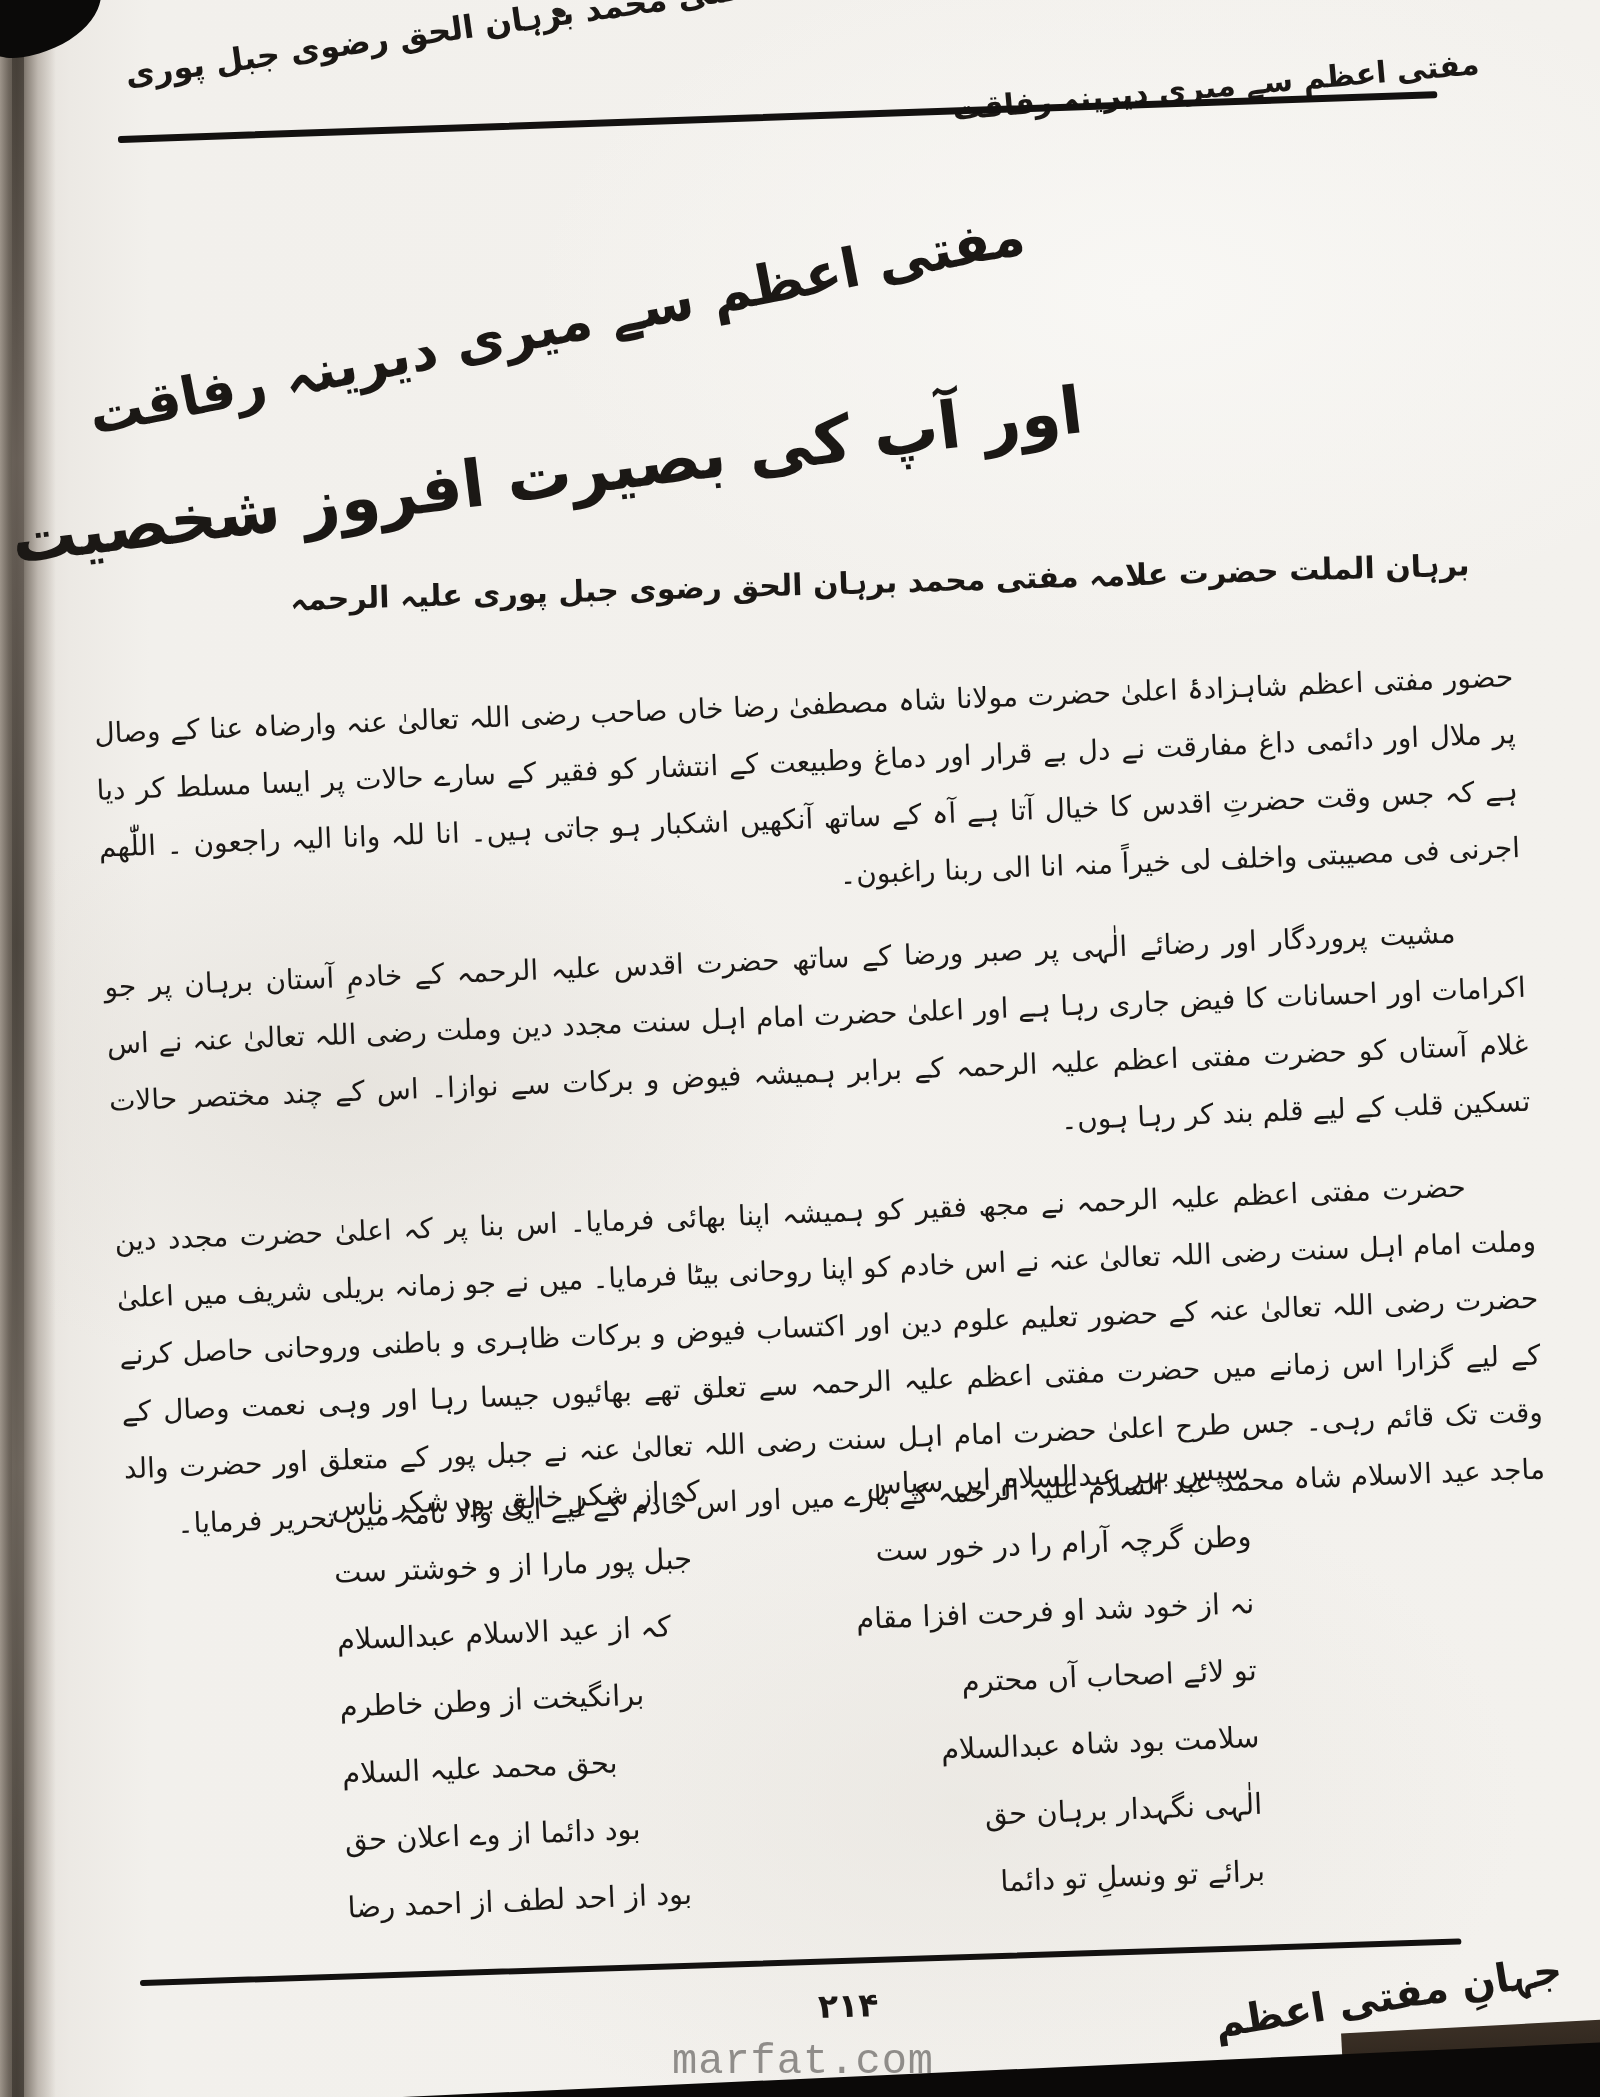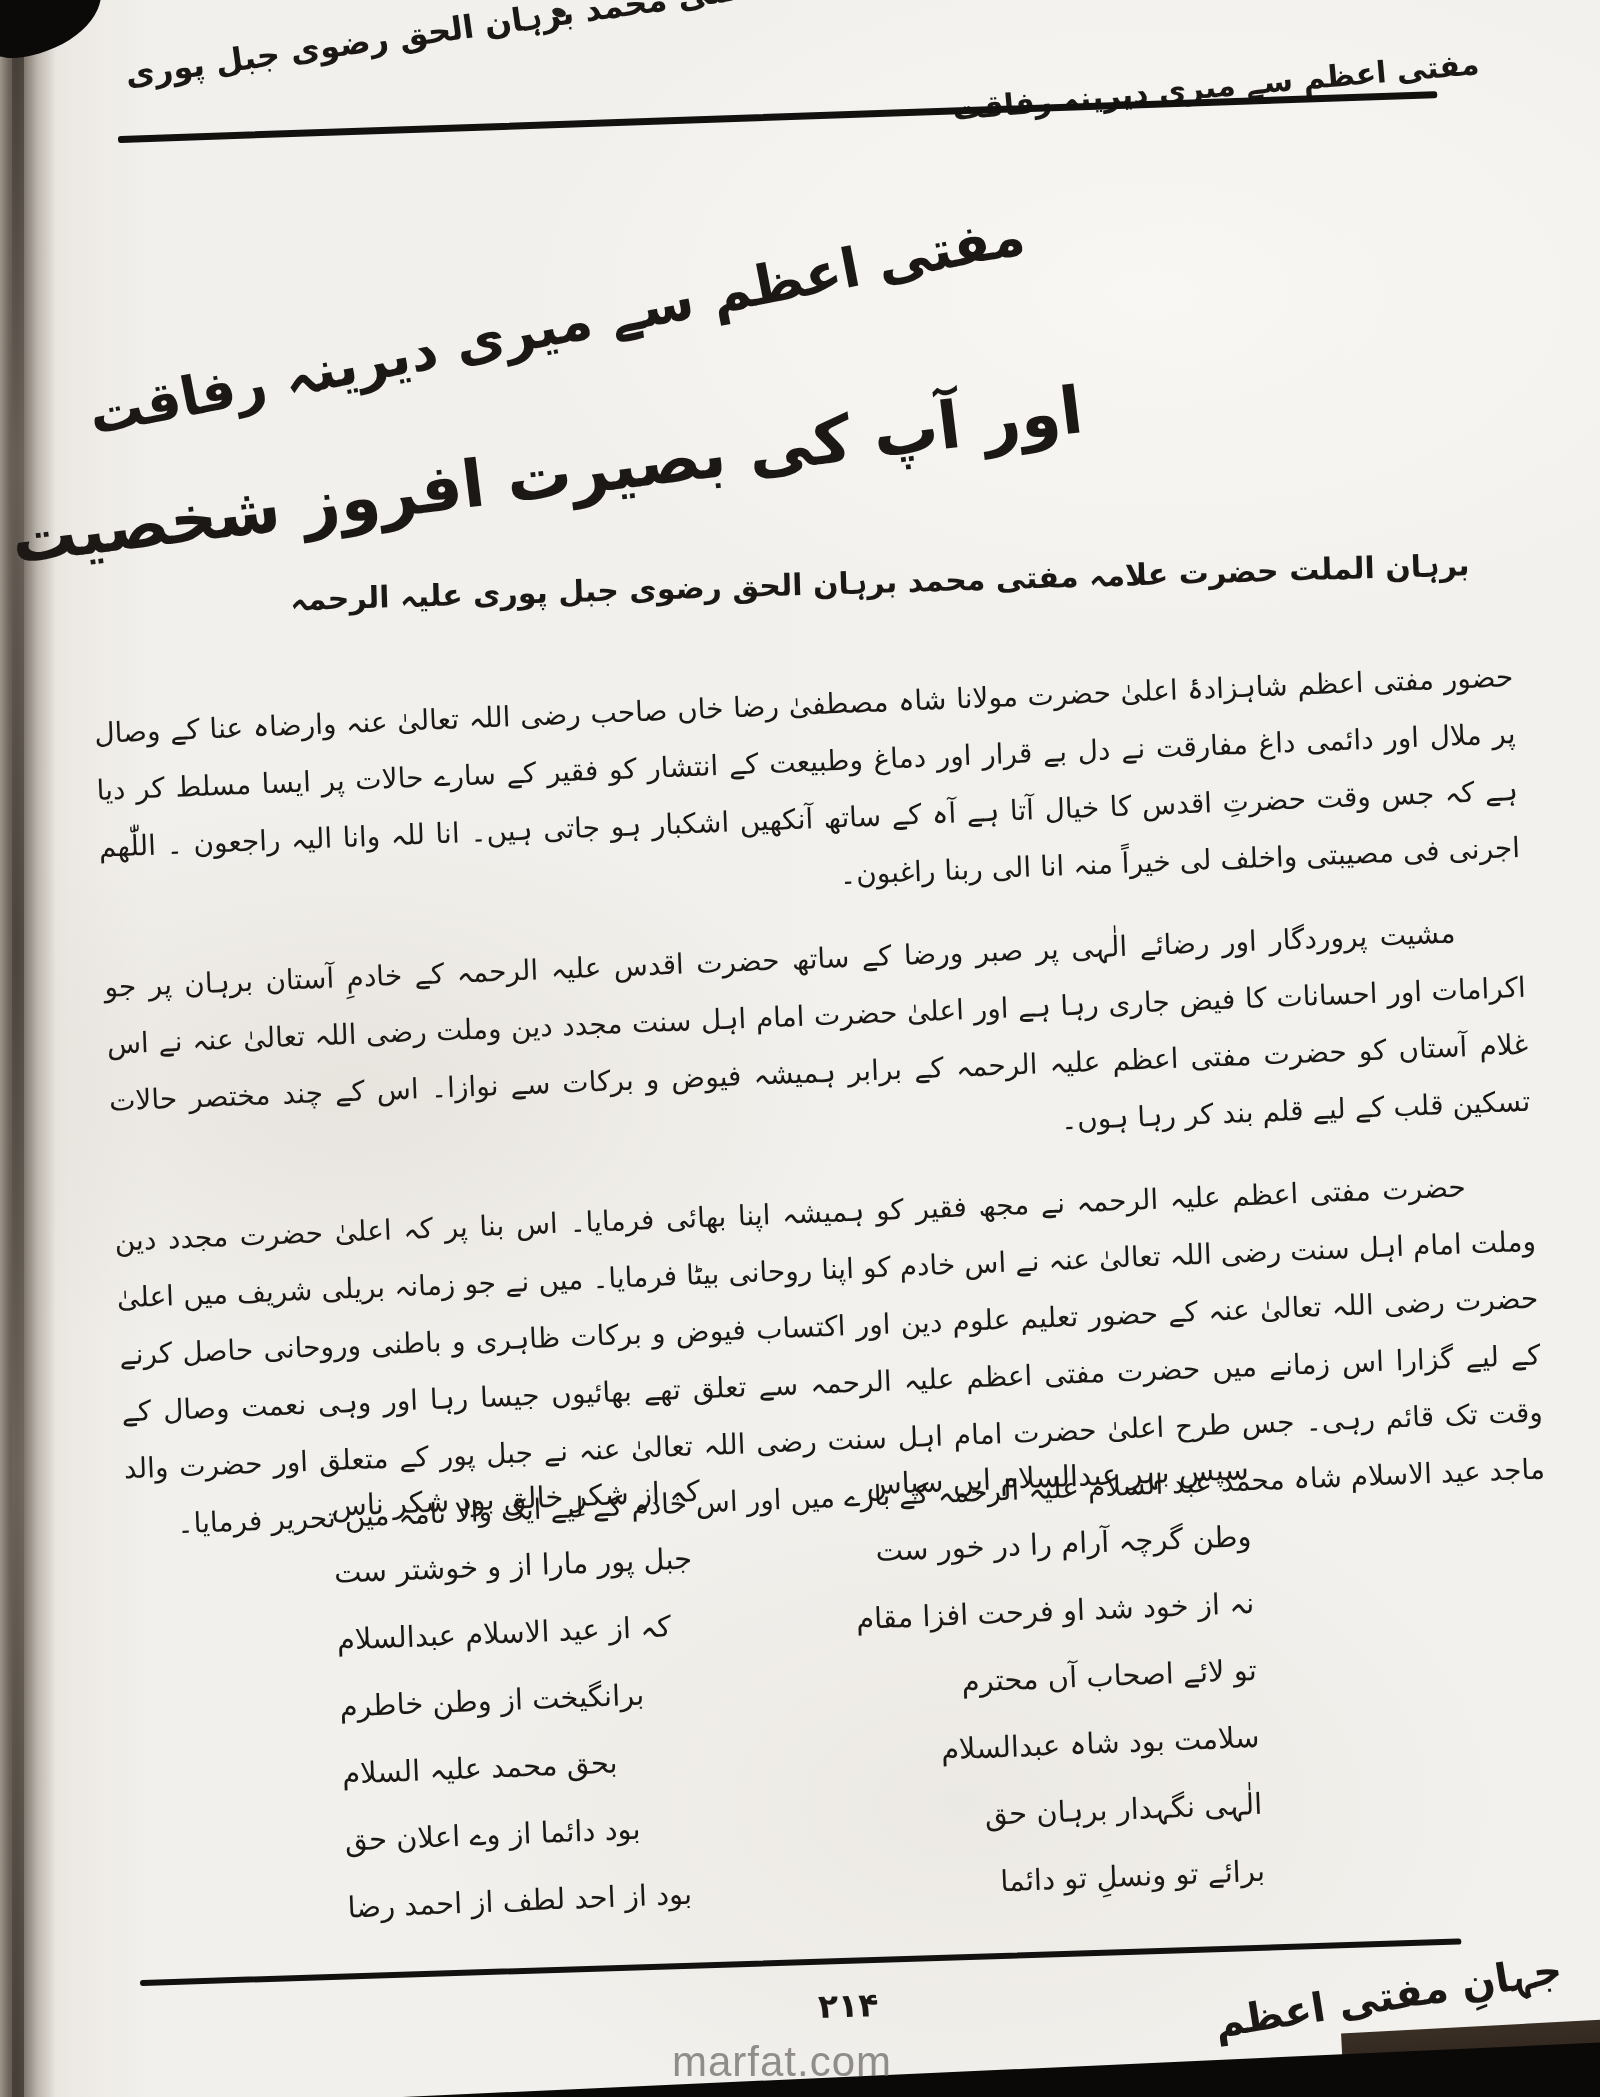--- a/index.html
+++ b/index.html
@@ -102,21 +102,21 @@
   }
   .book-title{
     position:absolute;right:42px;top:1946px;
     font-size:40px;font-weight:bold;white-space:nowrap;
     transform:rotate(-9deg);transform-origin:right top;
   }
   .watermark{
     position:absolute;left:672px;top:2038px;
     font-size:42px;letter-spacing:1px;
     color:rgba(105,103,100,.72);
-    font-family:Liberation Sans, sans-serif;
+    font-family:Liberation Mono, monospace;
   }
 </style>
 </head>
 <body>
 
 <div class="page">
 
   <div class="gutter"></div>
   <div class="gutter-streak"></div>
   <div class="corner-tl"></div>

